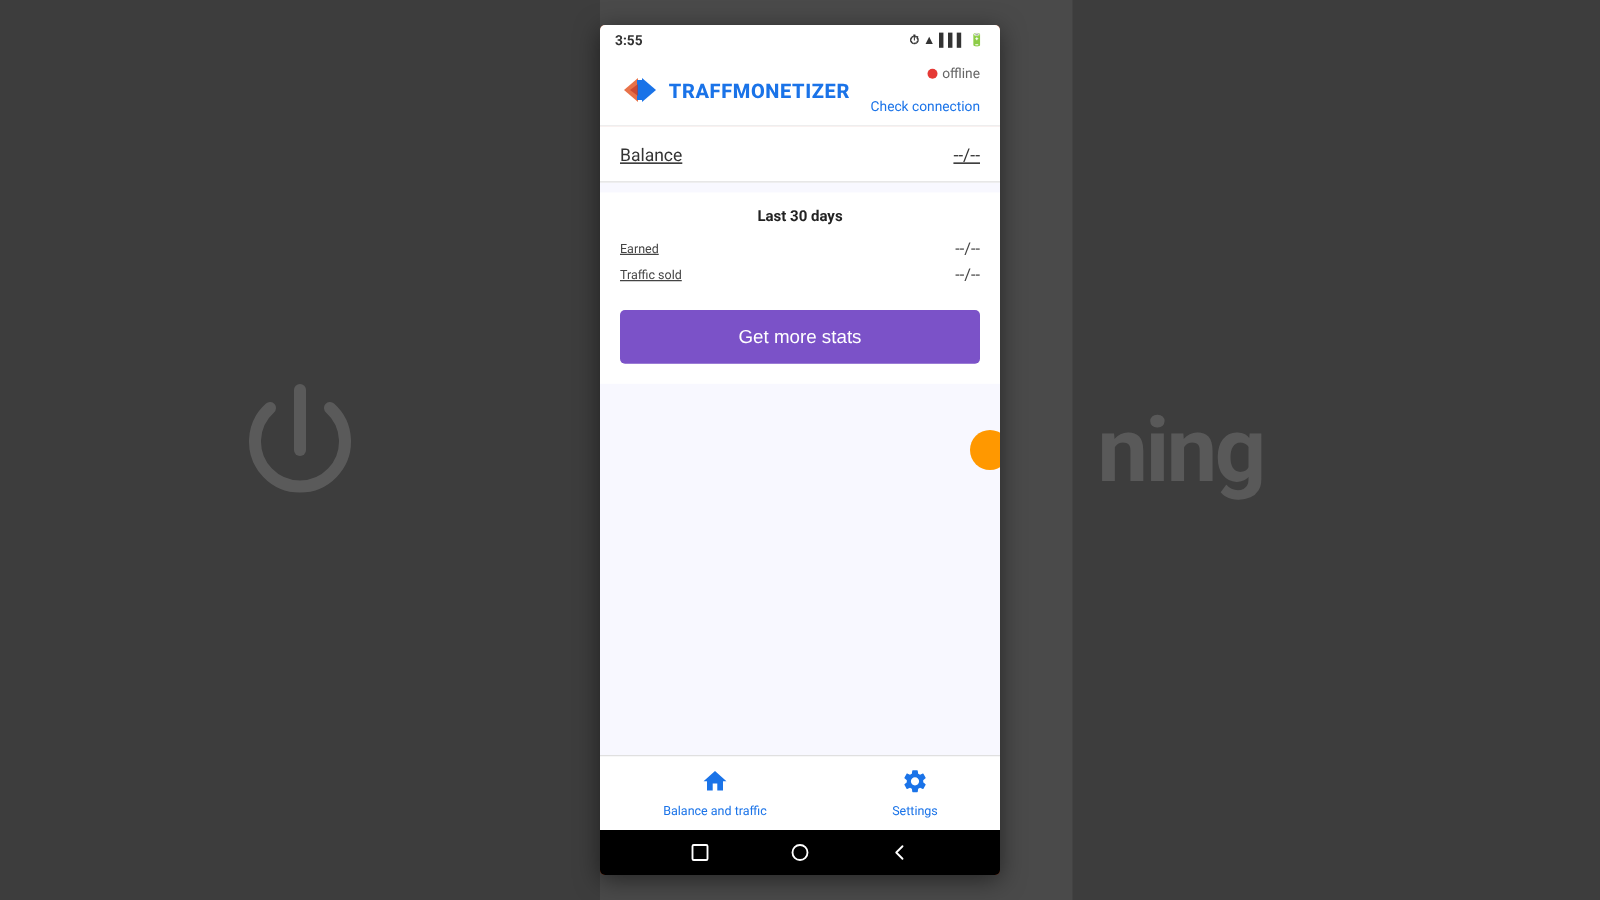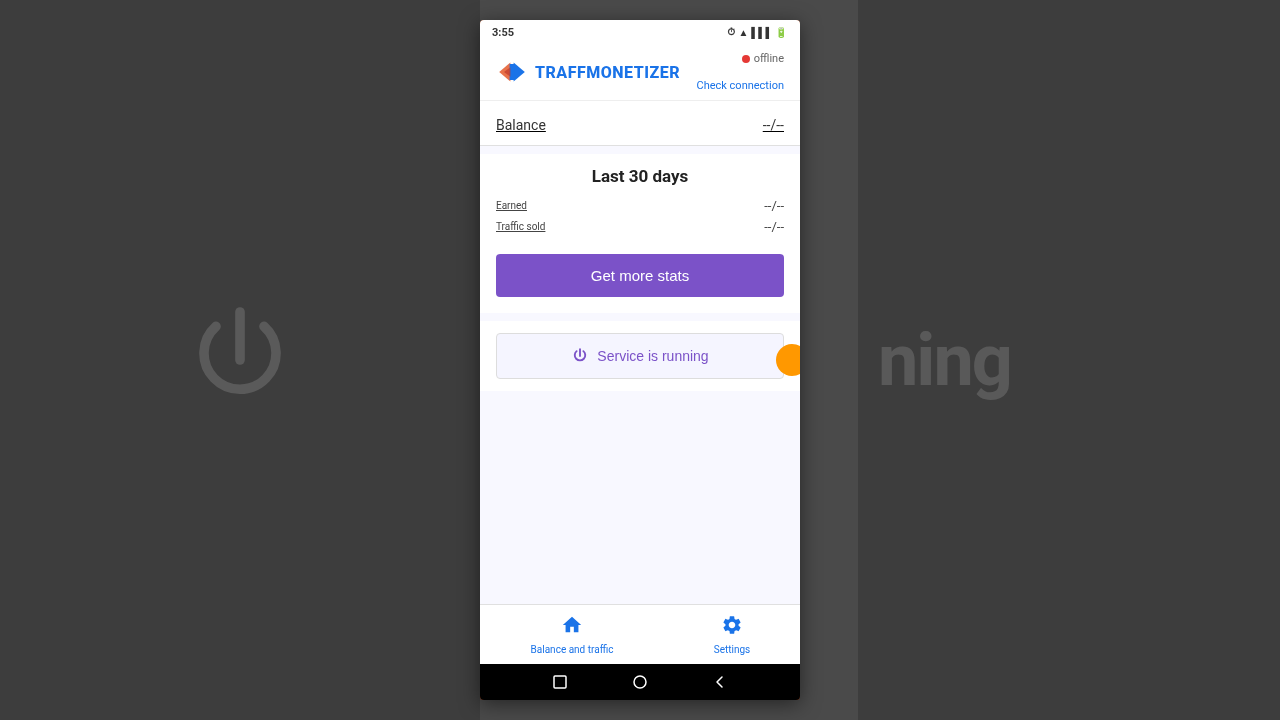--- a/index.html
+++ b/index.html
@@ -180,21 +180,21 @@
     }
 
     
     .stats-section {
       background: #fff;
       padding: 12px 16px 16px 16px;
       margin-top: 8px;
     }
 
     .stats-title {
-      font-size: 17px;
+      font-size: 12px;
       font-weight: 700;
       text-align: center;
       color: #222;
       margin-bottom: 12px;
     }
 
     .stat-row {
       display: flex;
       justify-content: space-between;
       align-items: center;
@@ -384,29 +384,20 @@
       </div>
 
       <div class="stat-row">
         <span class="stat-label">Traffic sold</span>
         <span class="stat-value">--/--</span>
       </div>
 
       <button class="get-more-stats-btn">Get more stats</button>
     </div>
 
-    <div class="service-running-section">
-      <button class="service-running-btn">
-        <svg class="power-icon-small" viewBox="0 0 24 24" fill="none" xmlns="http://www.w3.org/2000/svg">
-          <path d="M12 3 L12 12" stroke="#7b52c8" stroke-width="2.5" stroke-linecap="round"></path>
-          <path d="M7.5 5.5 A7 7 0 1 0 16.5 5.5" stroke="#7b52c8" stroke-width="2.5" stroke-linecap="round" fill="none"></path>
-        </svg>
-        <span>Service is running</span>
-      </button>
-    </div>
 
   </div>
 
   <div class="bottom-nav">
     <div class="nav-item">
       <span class="nav-icon">
         <svg width="22" height="22" viewBox="0 0 24 24" fill="#1a73e8" xmlns="http://www.w3.org/2000/svg">
           <path d="M10 20v-6h4v6h5v-8h3L12 3 2 12h3v8z"></path>
         </svg>
       </span>

